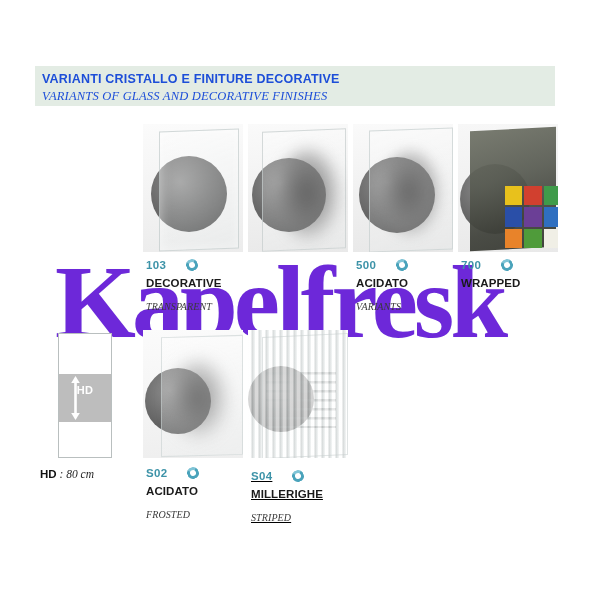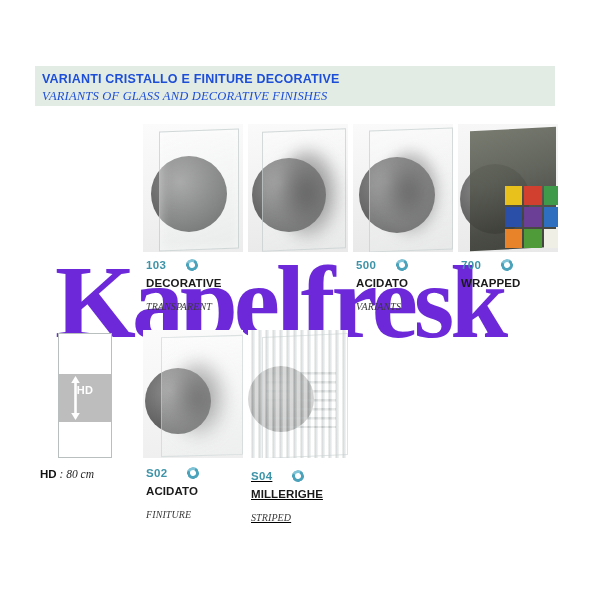--- a/index.html
+++ b/index.html
@@ -332,21 +332,21 @@
     <div class="stripes"></div>
     <div class="pane"></div>
   </div>
 
   <div class="cap" style="left:146px;top:466px;">
     <div class="code-row">
       <span class="code">S02</span>
       <span class="ring-icon"></span>
     </div>
     <div class="name">ACIDATO</div>
-    <div class="en">FINITURE</div>
+    <div class="en">FROSTED</div>
   </div>
 
   <div class="cap" style="left:251px;top:469px;text-decoration:underline;">
     <div class="code-row">
       <span class="code">S04</span>
       <span class="ring-icon"></span>
     </div>
     <div class="name">MILLERIGHE</div>
     <div class="en">STRIPED</div>
   </div>

